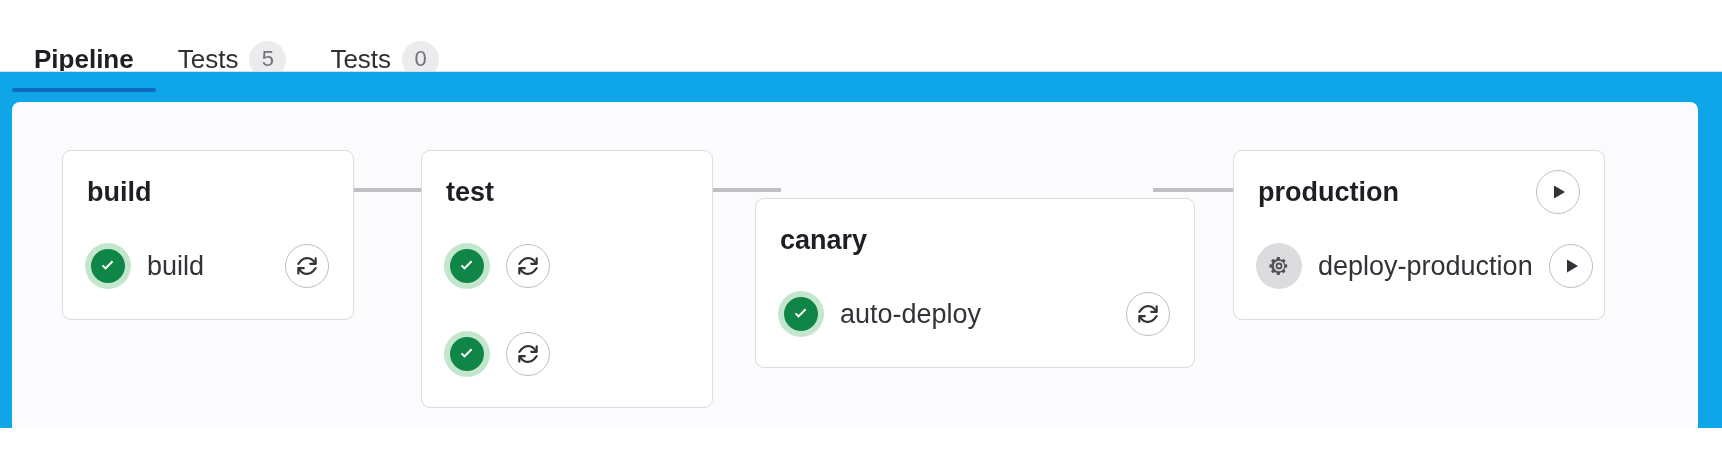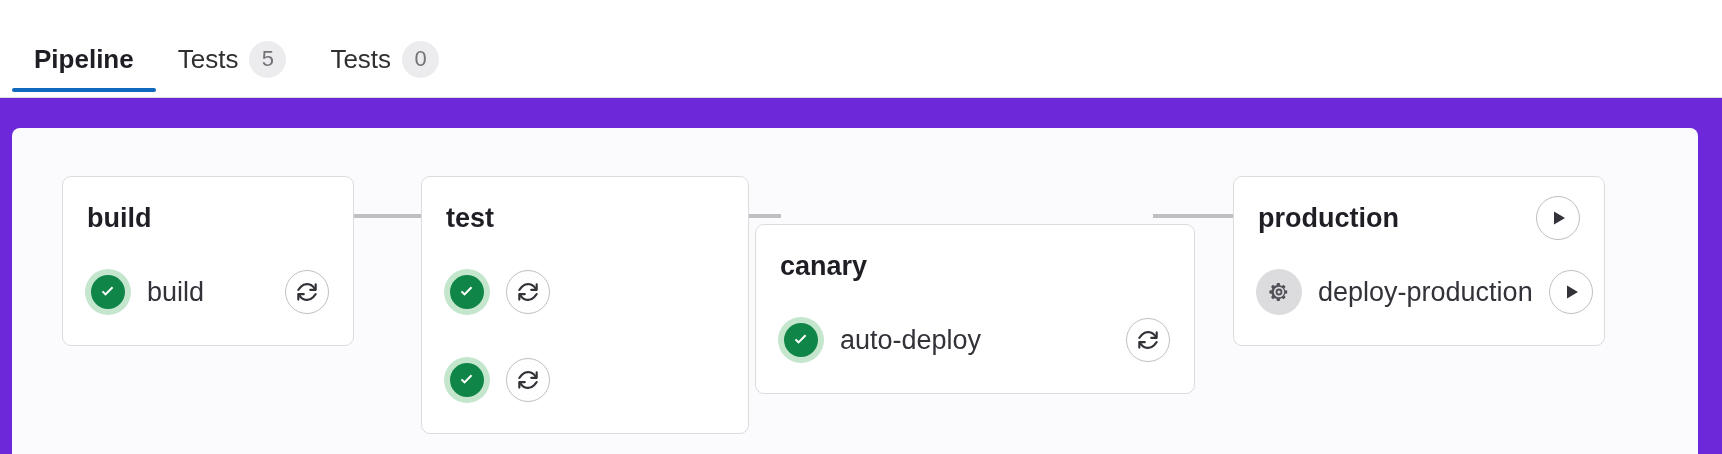--- a/index.html
+++ b/index.html
@@ -9,21 +9,21 @@
     height: 454px;
     overflow: hidden;
     background: #ffffff;
     font-family: "Liberation Sans", sans-serif;
     -webkit-font-smoothing: antialiased;
   }
 
   
   .tab-bar {
     position: relative;
-    height: 98px;
+    height: 72px;
     display: flex;
     align-items: flex-start;
     padding-left: 12px;
     background: #ffffff;
   }
   .tab-bar::after {
     content: "";
     position: absolute;
     left: 0; right: 0; bottom: 0;
     height: 1px;
@@ -70,21 +70,21 @@
     color: #737278;
     font-size: 22px;
     line-height: 1;
   }
 
   
   .graph-wrap {
     position: relative;
     height: 356px;
     padding: 30px 12px 0 0;
-    background: #6d28d9;
+    background: #0ea5e9;
   }
   .graph-canvas {
     position: relative;
     height: 326px;
     margin: 0 12px;
     background: #fbfafd;
     border-radius: 8px 8px 0 0;
     overflow: hidden;
   }
 
@@ -230,21 +230,21 @@
               <polyline points="20 5 20 10 15 10"></polyline>
               <polyline points="4 19 4 14 9 14"></polyline>
               <path d="M19.4 10a7.8 7.8 0 0 0-13-2.9L4 10"></path>
               <path d="M4.6 14a7.8 7.8 0 0 0 13 2.9L20 14"></path>
             </svg>
           </span>
         </div>
       </div>
     </div>
 
-    <div class="stage" style="left:409px; width:328px;">
+    <div class="stage" style="left:409px; width:292px;">
       <div class="stage-header">
         <span class="stage-title">test</span>
       </div>
       <div class="job-list">
         <div class="job-row">
           <span class="status-icon success">
             <span class="inner">
               <svg width="22" height="22" viewBox="0 0 24 24" aria-hidden="true">
                 <path d="M9.3 16.2 5.2 12.1l1.6-1.6 2.5 2.5 6.9-6.9 1.6 1.6z" fill="#ffffff"></path>
               </svg>

